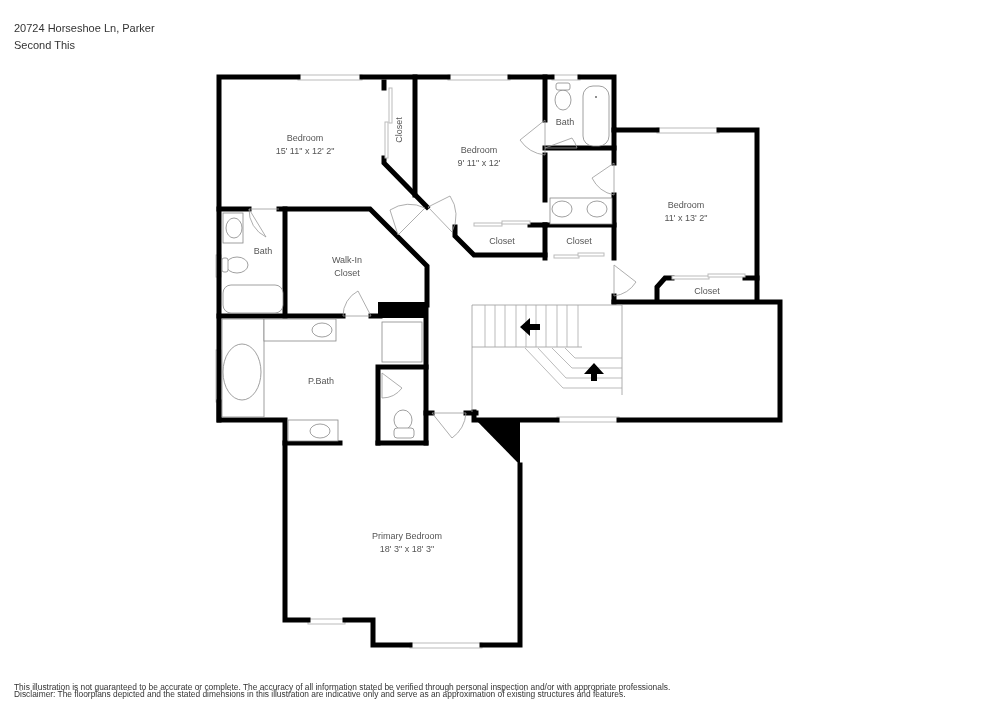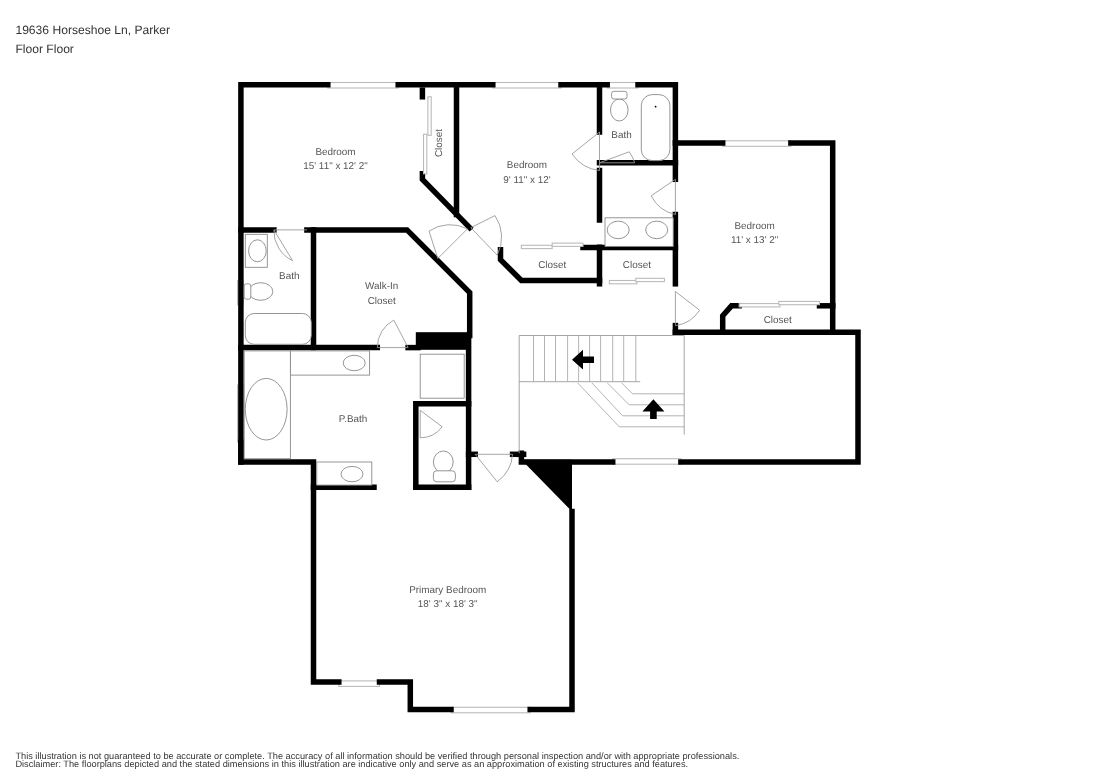--- a/index.html
+++ b/index.html
@@ -13,22 +13,22 @@
   svg { position:absolute; left:0; top:0; }
   .lbl { font-family:"Liberation Sans", sans-serif; font-size:9px; fill:#555; text-anchor:middle; }
   .wall { stroke:#000; stroke-width:5; fill:none; stroke-linecap:square; }
   .thin { stroke:#999; stroke-width:0.8; fill:none; }
   .win { stroke:#bbb; stroke-width:1; fill:#fff; }
   .fix { stroke:#888; stroke-width:0.8; fill:#fff; }
 </style>
 </head>
 <body>
 
-<div class="hdr l1">19636 Horseshoe Ln, Parker</div>
-<div class="hdr l2">Floor Floor</div>
+<div class="hdr l1">20724 Horseshoe Ln, Parker</div>
+<div class="hdr l2">Second This</div>
 
 <svg width="1000" height="707" viewBox="0 0 1000 707">
 
   <g>
     <rect class="win" x="298" y="75" width="64" height="5"></rect>
     <rect class="win" x="448" y="75" width="62" height="5"></rect>
     <rect class="win" x="552" y="75" width="28" height="5"></rect>
     <rect class="win" x="657" y="128" width="62" height="5"></rect>
     <rect class="win" x="216" y="255" width="5" height="22"></rect>
     <rect class="win" x="216" y="350" width="5" height="52"></rect>
@@ -178,13 +178,13 @@
     <text class="lbl" x="263" y="254">Bath</text>
     <text class="lbl" x="347" y="263">Walk-In</text>
     <text class="lbl" x="347" y="276">Closet</text>
     <text class="lbl" x="321" y="384">P.Bath</text>
     <text class="lbl" x="407" y="539">Primary Bedroom</text>
     <text class="lbl" x="407" y="552">18' 3" x 18' 3"</text>
   </g>
 </svg>
 
 <div class="disc d1">Disclaimer: The floorplans depicted and the stated dimensions in this illustration are indicative only and serve as an approximation of existing structures and features.</div>
-<div class="disc d2">This illustration is not guaranteed to be accurate or complete. The accuracy of all information should be verified through personal inspection and/or with appropriate professionals.</div>
+<div class="disc d2">This illustration is not guaranteed to be accurate or complete. The accuracy of all information stated be verified through personal inspection and/or with appropriate professionals.</div>
 
 </body></html>

